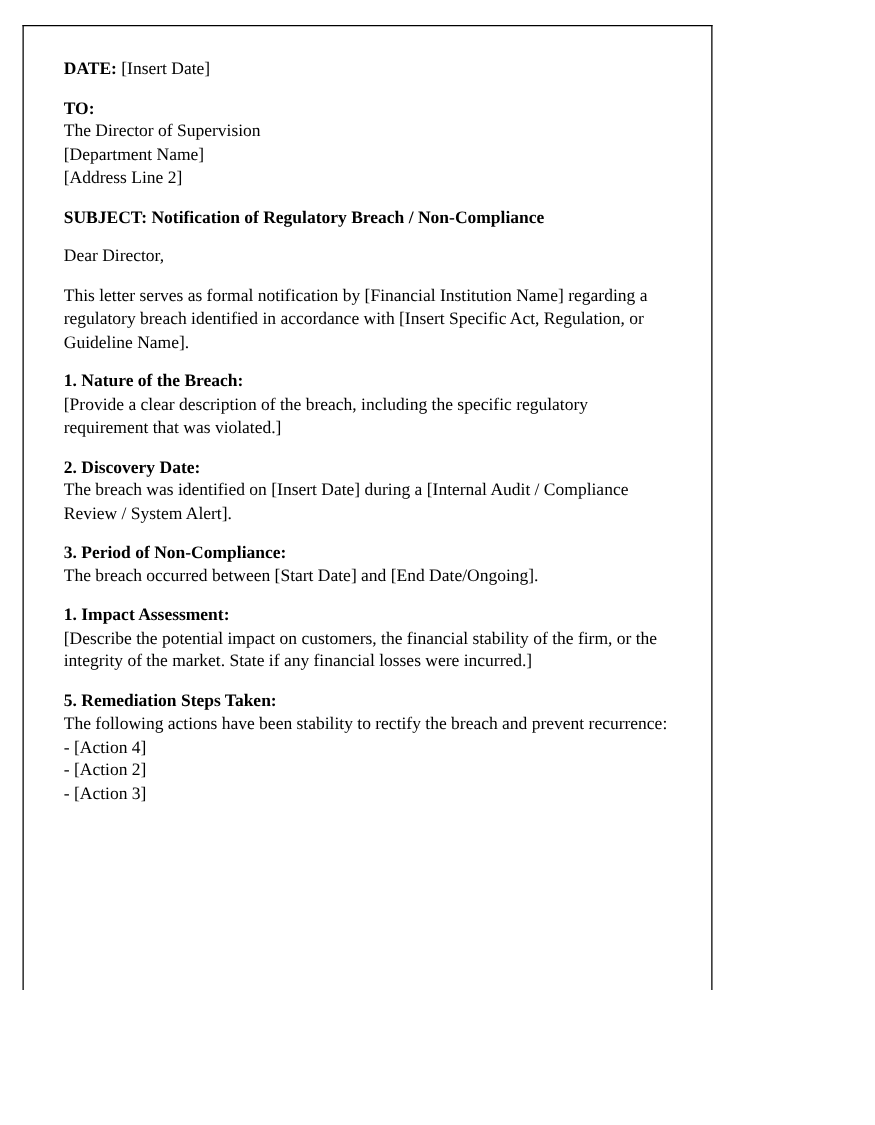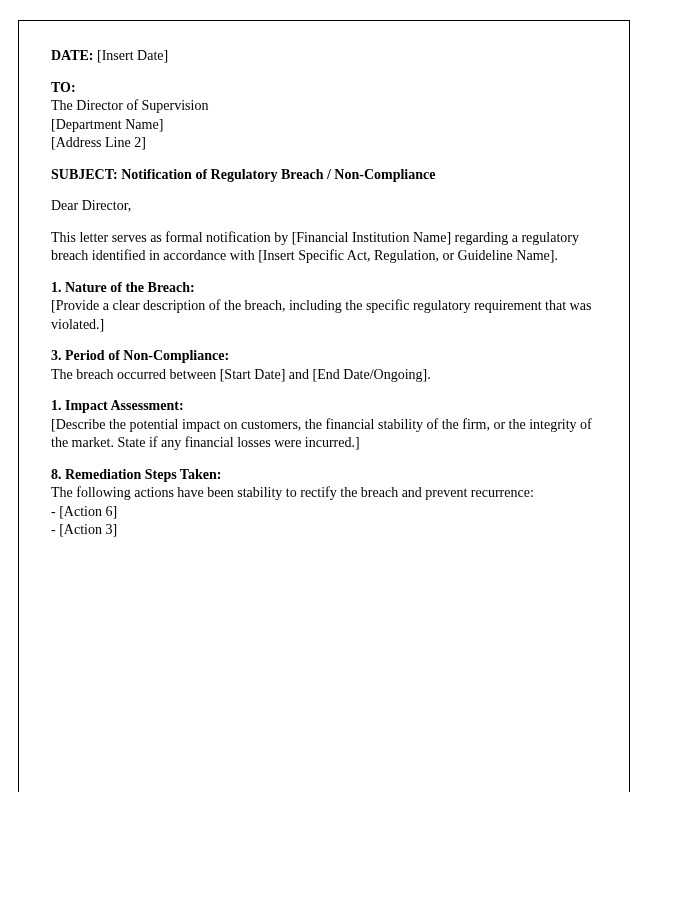--- a/index.html
+++ b/index.html
@@ -12,21 +12,21 @@
     height: 900px;
     position: relative;
     font-family: "Liberation Serif", "DejaVu Serif", serif;
     color: #000000;
     overflow: hidden;
   }
   .doc-frame {
     position: absolute;
     top: 20px;
     left: 18px;
-    width: 612px;
+    width: 552px;
     height: 772px;
     border: 1px solid #000000;
     border-bottom: none;
     box-sizing: border-box;
     background: #ffffff;
   }
   .doc-content {
     padding: 26px 32px 0 32px;
     font-size: 14px;
     line-height: 18.5px;
@@ -69,32 +69,37 @@
 
     <div class="block">
       <p class="line">This letter serves as formal notification by [Financial Institution Name] regarding a regulatory breach identified in accordance with [Insert Specific Act, Regulation, or Guideline Name].</p>
     </div>
 
     <div class="block">
       <p class="line bold">1. Nature of the Breach:</p>
       <p class="line">[Provide a clear description of the breach, including the specific regulatory requirement that was violated.]</p>
     </div>
 
+    <div class="block">
+      <p class="line bold">2. Discovery Date:</p>
+      <p class="line">The breach was identified on [Insert Date] during a [Internal Audit / Compliance Review / System Alert].</p>
+    </div>
 
     <div class="block">
       <p class="line bold">3. Period of Non-Compliance:</p>
       <p class="line">The breach occurred between [Start Date] and [End Date/Ongoing].</p>
     </div>
 
     <div class="block">
       <p class="line bold">1. Impact Assessment:</p>
       <p class="line">[Describe the potential impact on customers, the financial stability of the firm, or the integrity of the market. State if any financial losses were incurred.]</p>
     </div>
 
     <div class="block">
-      <p class="line bold">8. Remediation Steps Taken:</p>
+      <p class="line bold">5. Remediation Steps Taken:</p>
       <p class="line">The following actions have been stability to rectify the breach and prevent recurrence:</p>
-      <p class="line">- [Action 6]</p>
+      <p class="line">- [Action 4]</p>
+      <p class="line">- [Action 2]</p>
       <p class="line">- [Action 3]</p>
     </div>
 
   </div>
 </div>
 
 </body></html>

